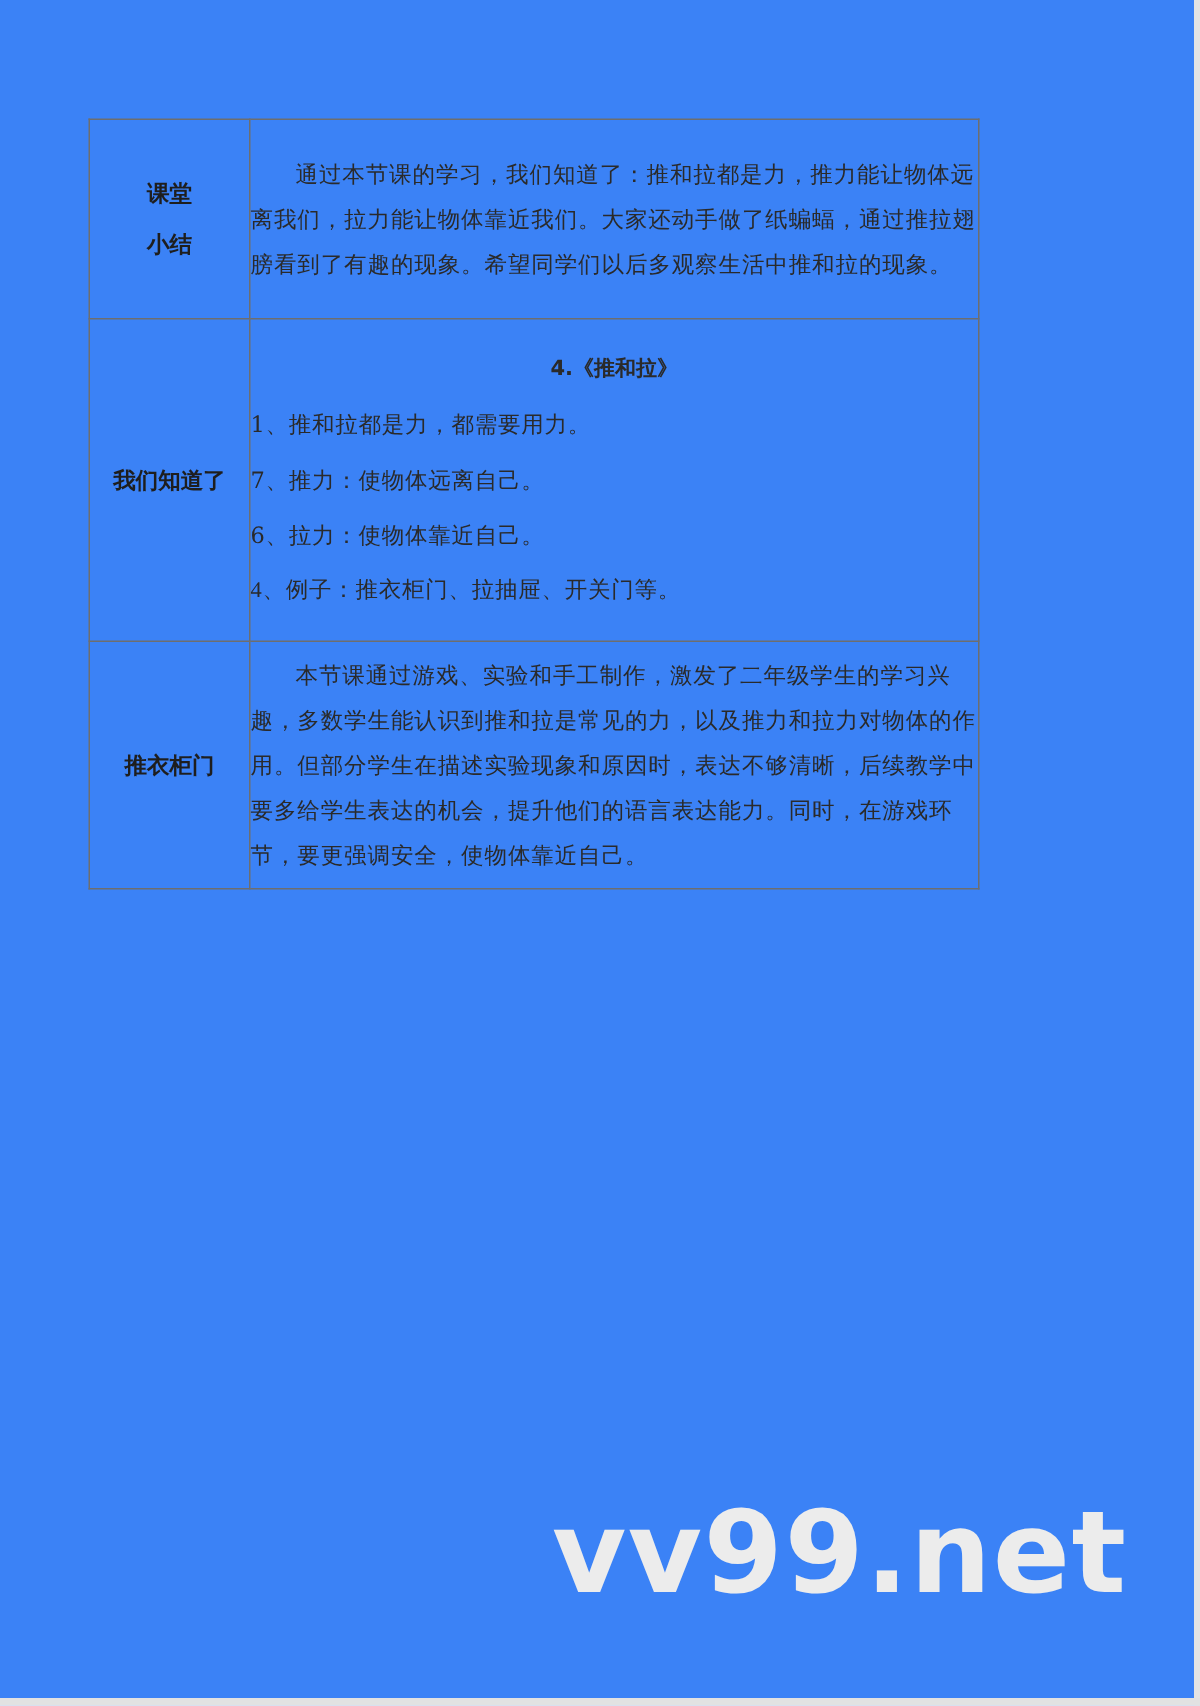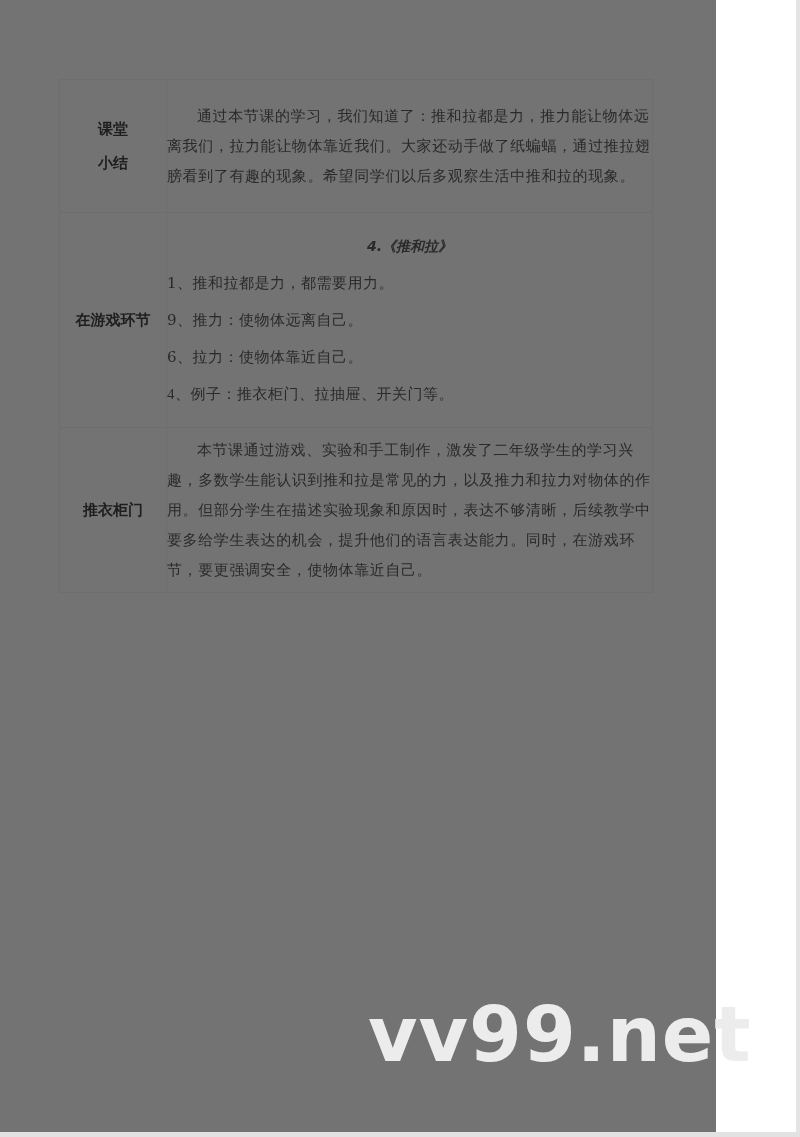--- a/index.html
+++ b/index.html
@@ -12,23 +12,23 @@
       height: 1137px;
       position: relative;
       overflow: hidden;
       font-family: "DejaVu Serif", "Liberation Serif", serif;
       color: #222222;
     }
     .page {
       position: absolute;
       left: 0;
       top: 0;
-      width: 716px;
+      width: 796px;
       height: 1132px;
-      background: #737373;
+      background: #3b82f6;
     }
     .right-edge {
       position: absolute;
       left: 796px;
       top: 0;
       width: 4px;
       height: 1137px;
       background: #e4e4e4;
     }
     .bottom-edge {
@@ -75,21 +75,20 @@
     .row-summary td { height: 132px; }
     .row-board td { height: 214px; }
     .row-reflect td { height: 164px; }
     .board-title {
       text-align: center;
       font-weight: bold;
       font-family: "DejaVu Sans", "Liberation Sans", sans-serif;
       font-size: 14px;
       line-height: 22px;
       margin: 2px 0 12px 0;
-      font-style: italic;
     }
     .board-item {
       margin: 15px 0 13px 0;
       line-height: 22px;
       letter-spacing: 0.5px;
     }
     .board-item:last-child { margin-bottom: 2px; font-family: Liberation Serif, serif; }
     .watermark {
       position: absolute;
       left: 368px;
@@ -113,26 +112,26 @@
       <td class="label">
         <div>课堂</div>
         <div>小结</div>
       </td>
       <td class="content">
         <p class="para">通过本节课的学习，我们知道了：推和拉都是力，推力能让物体远离我们，拉力能让物体靠近我们。大家还动手做了纸蝙蝠，通过推拉翅膀看到了有趣的现象。希望同学们以后多观察生活中推和拉的现象。</p>
       </td>
     </tr>
     <tr class="row-board">
       <td class="label">
-        <div>在游戏环节</div>
+        <div>我们知道了</div>
       </td>
       <td class="content">
         <div class="board-title">4.《推和拉》</div>
         <div class="board-item">1、推和拉都是力，都需要用力。</div>
-        <div class="board-item">9、推力：使物体远离自己。</div>
+        <div class="board-item">7、推力：使物体远离自己。</div>
         <div class="board-item">6、拉力：使物体靠近自己。</div>
         <div class="board-item">4、例子：推衣柜门、拉抽屉、开关门等。</div>
       </td>
     </tr>
     <tr class="row-reflect">
       <td class="label">
         <div>推衣柜门</div>
       </td>
       <td class="content">
         <p class="para">本节课通过游戏、实验和手工制作，激发了二年级学生的学习兴趣，多数学生能认识到推和拉是常见的力，以及推力和拉力对物体的作用。但部分学生在描述实验现象和原因时，表达不够清晰，后续教学中要多给学生表达的机会，提升他们的语言表达能力。同时，在游戏环节，要更强调安全，使物体靠近自己。</p>

